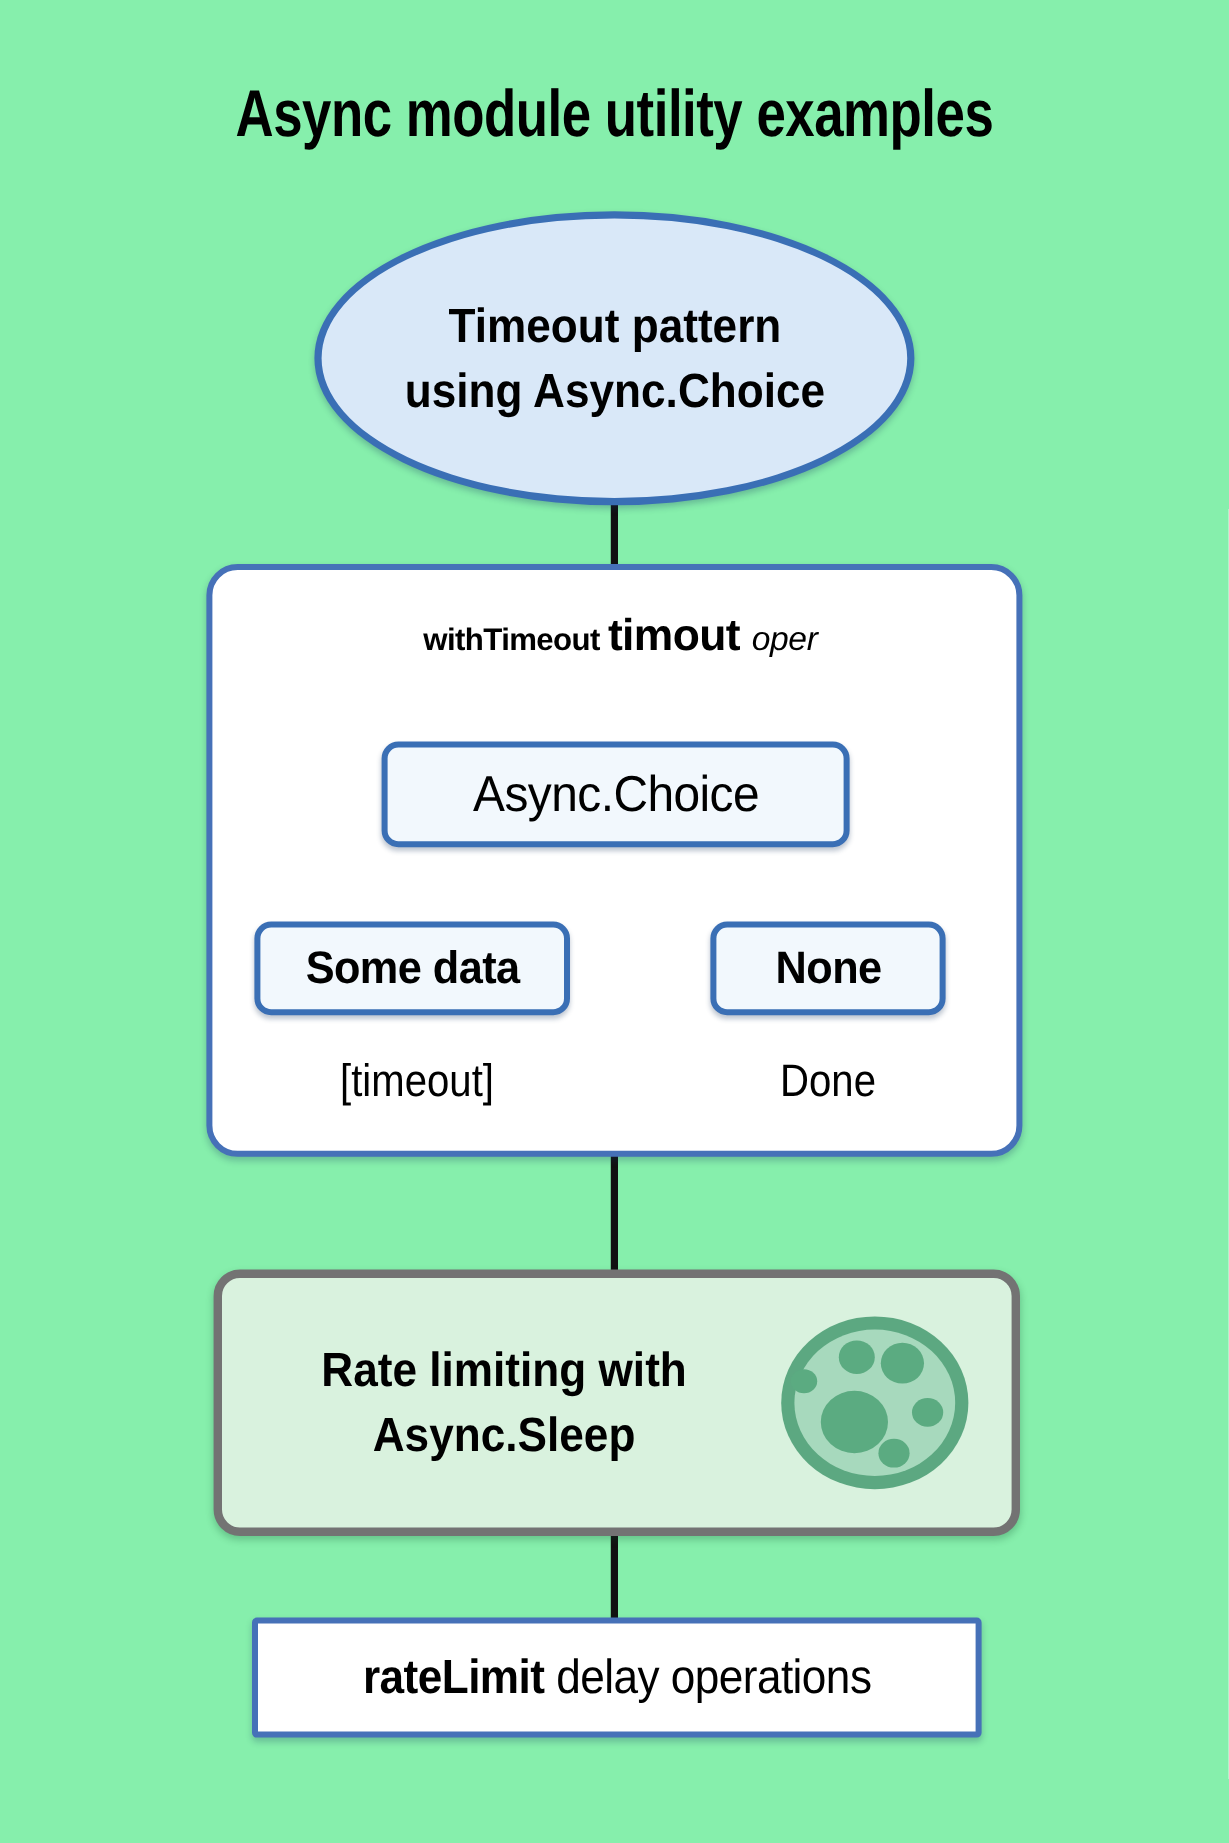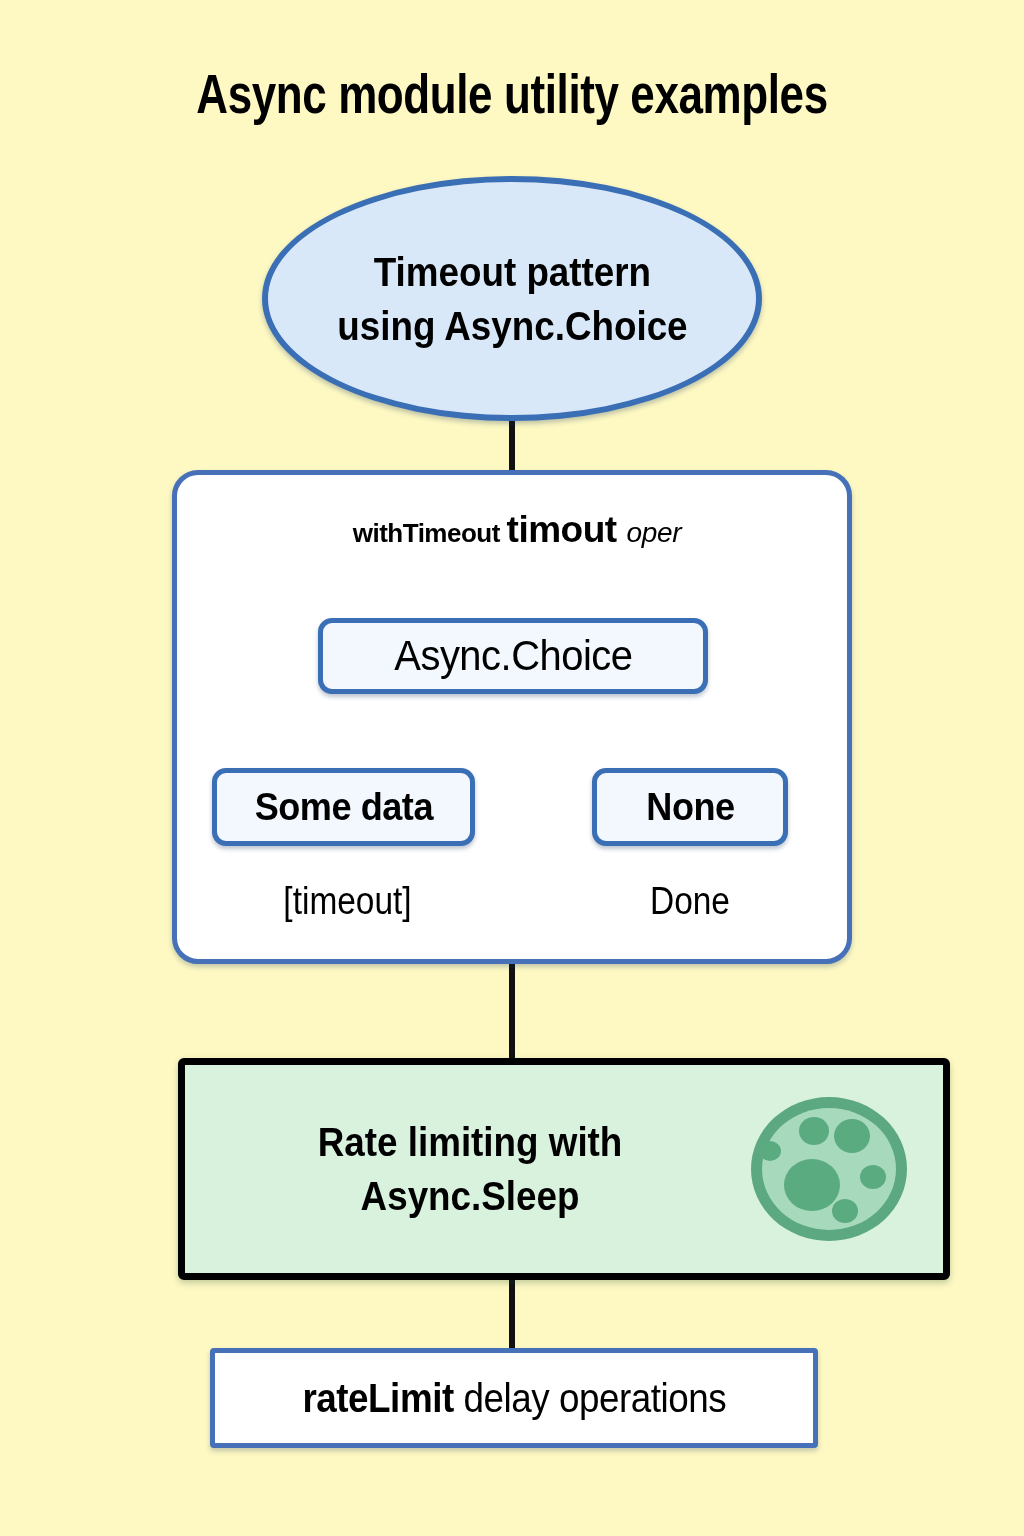--- a/index.html
+++ b/index.html
@@ -7,21 +7,21 @@
     padding: 0;
     background: #ffffff;
   }
   body {
     font-family: "Liberation Sans", sans-serif;
   }
   #canvas {
     position: relative;
     width: 1024px;
     height: 1536px;
-    background: #fef9c3;
+    background: #86efac;
     overflow: hidden;
   }
 
   
   #diagram-title {
     position: absolute;
     left: 0;
     top: 66px;
     width: 1024px;
     text-align: center;
@@ -123,21 +123,21 @@
     justify-content: center;
     box-shadow: 0 3px 4px rgba(20,50,90,0.28);
     z-index: 4;
   }
   .node-box .nb-text {
     color: #000;
     white-space: nowrap;
     transform: scaleX(0.95);
   }
 
-  #box-async-choice { left: 318px; top: 618px; width: 390px; height: 76px; }
+  #box-async-choice { left: 318px; top: 618px; width: 390px; height: 88px; }
   #box-async-choice .nb-text { font-size: 42px; font-weight: 400; letter-spacing: -0.5px; }
 
   #box-some-data { left: 212px; top: 768px; width: 263px; height: 78px; }
   #box-some-data .nb-text { font-size: 38px; font-weight: 700; letter-spacing: -0.5px; }
 
   #box-none { left: 592px; top: 768px; width: 196px; height: 78px; align-items: center; }
   #box-none .nb-text { font-size: 38px; font-weight: 700; letter-spacing: -0.5px; }
 
   
   .leaf-label {
@@ -151,25 +151,25 @@
     z-index: 4;
   }
   #label-timeout { left: 216px; top: 880px; width: 263px; }
   #label-done    { left: 592px; top: 880px; width: 196px; }
 
   
   #green-node {
     position: absolute;
     left: 178px;
     top: 1058px;
-    width: 772px;
+    width: 672px;
     height: 222px;
     background: #d9f2de;
-    border: 7px solid #000000;
-    border-radius: 6px;
+    border: 7px solid #737373;
+    border-radius: 22px;
     box-sizing: border-box;
     box-shadow: 0 3px 6px rgba(10,70,40,0.25);
     display: flex;
     align-items: center;
     z-index: 3;
   }
   #green-node .gn-text {
     flex: 1;
     text-align: center;
     padding-left: 24px;

